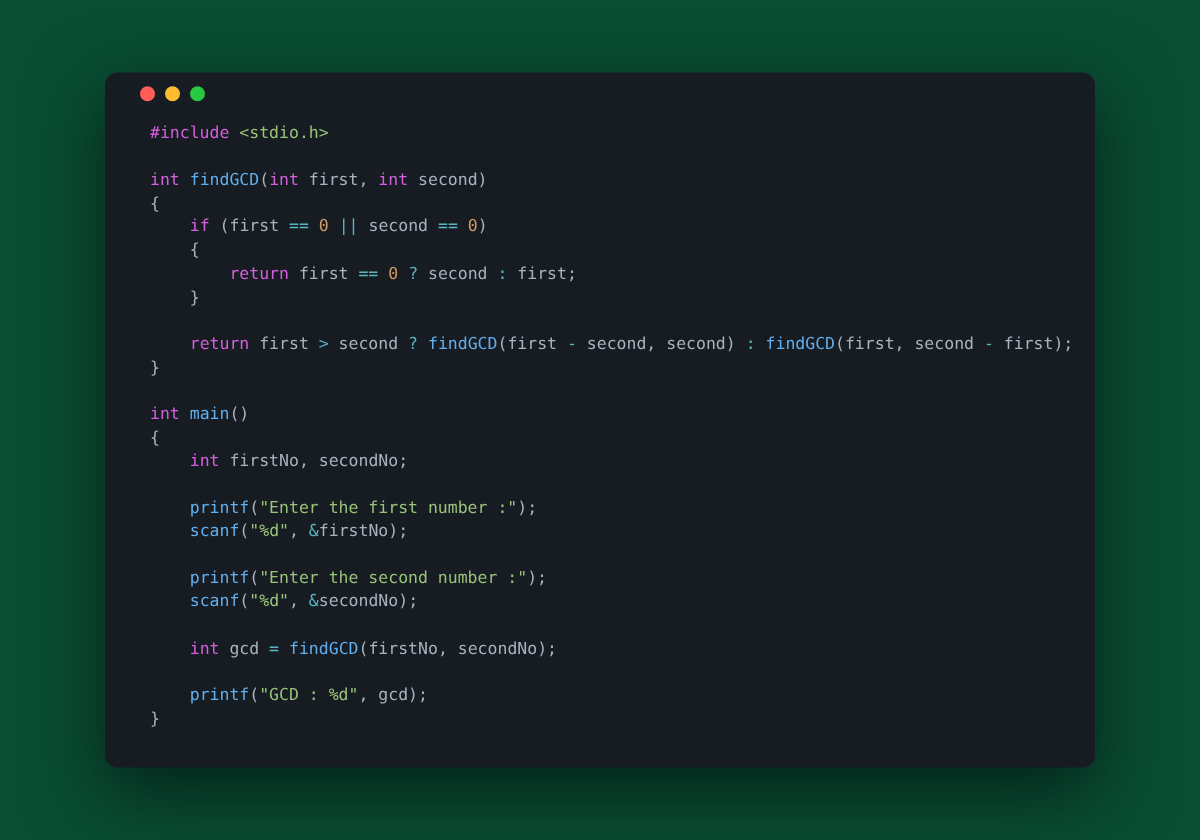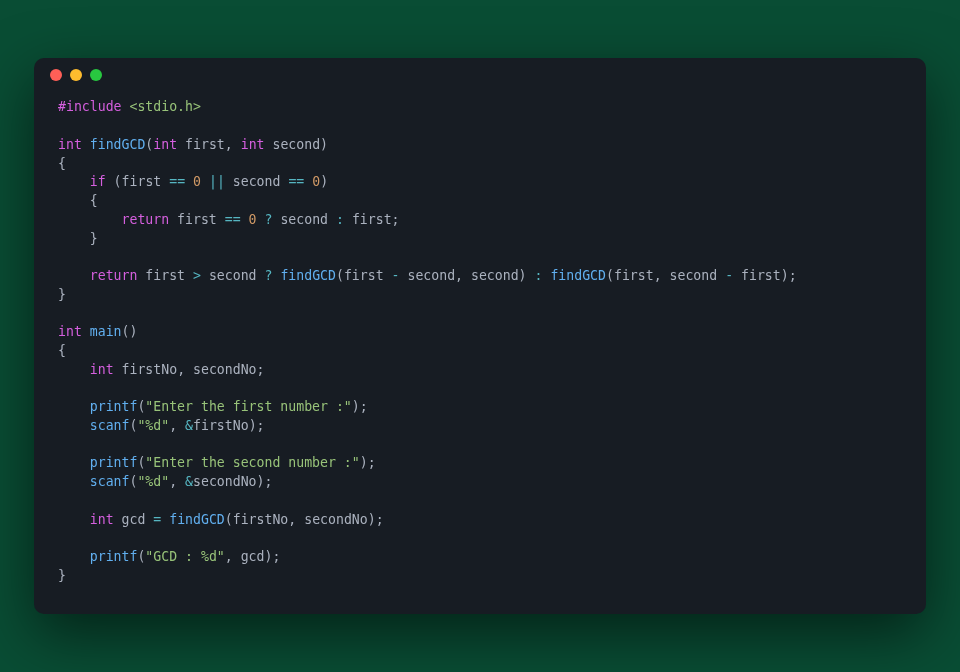--- a/index.html
+++ b/index.html
@@ -7,24 +7,25 @@
     background: #094d34;
     width: 960px;
     height: 672px;
     display: flex;
     align-items: center;
     justify-content: center;
     font-family: ui-monospace, "SF Mono", "Cascadia Code", Menlo, Consolas, monospace;
   }
   .window {
     background: #171c23;
-    width: 892px;
+    width: 792px;
     border-radius: 10px;
     box-shadow: 0 20px 60px rgba(0,0,0,0.55);
     overflow: hidden;
+    padding-left: 12px;
   }
   .titlebar {
     height: 34px;
     display: flex;
     align-items: center;
     padding: 0 16px;
     gap: 8px;
   }
   .dot {
     width: 12px; height: 12px; border-radius: 50%;

